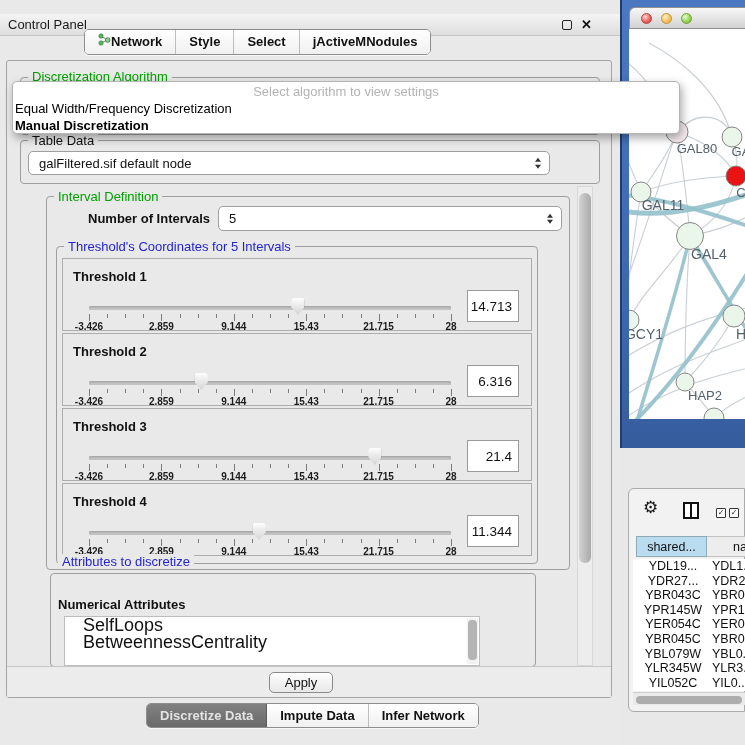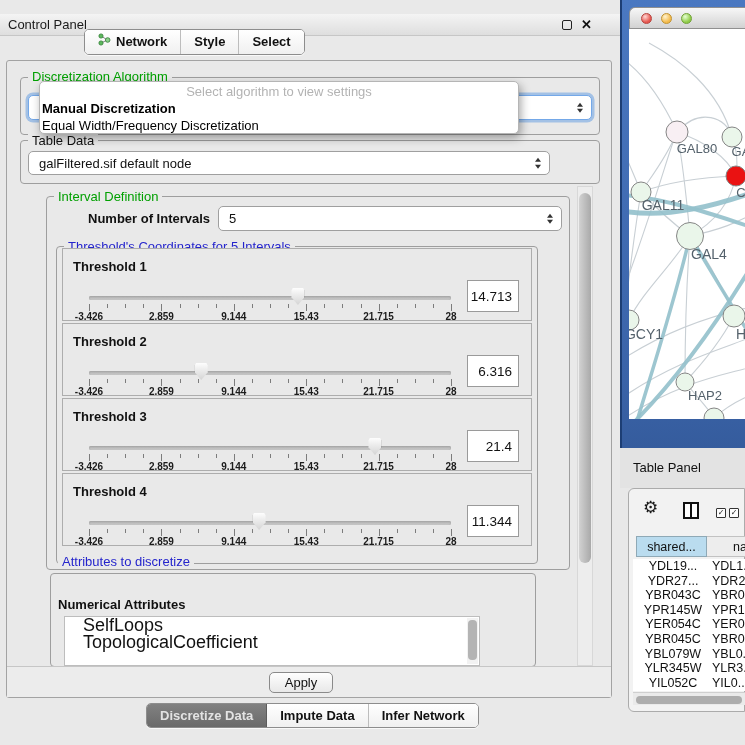--- a/index.html
+++ b/index.html
@@ -13,21 +13,21 @@
   .titlebar { position:absolute; left:0; top:0; width:620px; height:22px;
               background:linear-gradient(#f4f4f4,#dedede); border-bottom:1px solid #c6c6c6;margin-top:14px; }
   .titlebar .title { position:absolute; left:8px; top:3px; font-size:13px; color:#1a1a1a; }
   .float-icon { position:absolute; right:48px; top:6px; width:10px; height:10px;
                 border:1.5px solid #222; border-radius:2px; }
   .close-icon { position:absolute; right:28px; top:3px; font-weight:700; font-size:13px; color:#111; cursor:default; }
 
   .seg { position:absolute; display:flex; border:1px solid #8d8d8d; border-radius:5px;
          overflow:hidden; background:#fcfcfc; height:26px; box-shadow:0 1px 0 rgba(255,255,255,.7); }
   .seg-item { padding:0 13px; line-height:24px; font-size:13px; font-weight:700; color:#111;
-              border-right:1px solid #bdbdbd; display:flex; align-items:center; gap:5px;
+              border-right:1px solid #bdbdbd; display:flex; align-items:center; 
               background:linear-gradient(#ffffff,#f0f0f0); white-space:nowrap; }
   .seg-item:last-child { border-right:none; }
   .seg-item.selected { background:linear-gradient(#818181,#6a6a6a); color:#e3e3e3; border-right-color:#5c5c5c; }
   #top-seg { left:84px; top:29px; }
   #bottom-seg { left:146px; top:703px; height:25px; }
   #bottom-seg .seg-item { line-height:23px; }
 
   .content-frame { position:absolute; left:6px; top:60px; width:606px; height:638px;
                    border:1px solid #a3a3a3; border-radius:3px; background:#e9e9e9; }
 
@@ -40,28 +40,28 @@
   .combo { position:absolute; background:#fff; border:1px solid #9f9f9f; border-radius:5px;
            display:flex; align-items:center; padding-left:10px; font-size:13px; }
   .combo.focused { border-color:#74a8e8; box-shadow:0 0 0 2.5px rgba(105,160,225,.55); }
   .stepper { position:absolute; right:8px; top:50%; transform:translateY(-50%); }
   .stepper .up   { width:0; height:0; border-left:3.5px solid transparent; border-right:3.5px solid transparent;
                    border-bottom:4.5px solid #333; margin-bottom:2.5px; }
   .stepper .down { width:0; height:0; border-left:3.5px solid transparent; border-right:3.5px solid transparent;
                    border-top:4.5px solid #333; }
 
   
-  #algo-popup { position:absolute; left:12px; top:81px; width:480px; height:53px; background:#fff;
-                border:1px solid #b5b5b5; border-radius:5px; box-shadow:2px 4px 10px rgba(0,0,0,.35); z-index:40;margin-left:27px; }
+  #algo-popup { position:absolute; left:12px; top:81px; width:668px; height:53px; background:#fff;
+                border:1px solid #b5b5b5; border-radius:5px; box-shadow:2px 4px 10px rgba(0,0,0,.35); z-index:40; }
   .popup-placeholder { height:18px; line-height:19px; text-align:center; color:#b3b3b3; }
   .popup-item { height:17px; line-height:17px; padding-left:2px; color:#000; white-space:nowrap; }
   .popup-item.bold { font-weight:700; }
 
   
-  #threshold-rows { position:absolute; left:62px; top:248px; width:470px; }
+  #threshold-rows { position:absolute; left:62px; top:258px; width:470px; }
   .th-row { position:relative; width:470px; height:73px; border:1px solid #adadad; margin-bottom:2px; background:#e9e9e9; }
   .th-label { position:absolute; left:10px; top:10px; font-weight:700; font-size:13px; }
   .th-track { position:absolute; left:26px; top:47px; width:362px; height:4px; border-radius:2px;
               background:linear-gradient(#a8a8a8,#cfcfcf); box-shadow:inset 0 0 1px #868686; }
   .th-thumb { position:absolute; top:39px; width:13px; height:17px;
               background:linear-gradient(#fdfdfd,#d4d4d4);
               clip-path:polygon(10% 0,90% 0,100% 14%,100% 55%,50% 100%,0 55%,0 14%);
               filter:drop-shadow(0 0 1px #777); }
   .th-tick { position:absolute; top:55px; width:1px; height:4px; background:#7c7c7c; }
   .th-tick.major { height:7px; }
@@ -149,37 +149,40 @@
           </svg>
         </span>
         <span>Network</span>
       </div>
       <div class="seg-item">
           <span>Style</span>
         </div>
       <div class="seg-item">
           <span>Select</span>
         </div>
+      <div class="seg-item">
+          <span>jActiveMNodules</span>
+        </div>
     </nav>
 
     <div class="content-frame"></div>
 
     <div class="groupbox" style="left:20px; top:77px; width:580px; height:58px;"></div>
     <span class="grouptitle gt-green" style="left:28px; top:69px;">Discretization Algorithm</span>
     <div class="combo focused" style="left:28px; top:95px; width:564px; height:25px;">
       <div class="stepper">
           <div class="up"></div>
           <div class="down"></div>
         </div>
     </div>
 
     <div id="algo-popup">
       <div class="popup-placeholder">Select algorithm to view settings</div>
+      <div class="popup-item">Equal Width/Frequency Discretization</div>
       <div class="popup-item bold">Manual Discretization</div>
-      <div class="popup-item">Equal Width/Frequency Discretization</div>
     </div>
 
     <div class="groupbox" style="left:20px; top:140px; width:580px; height:44px;"></div>
     <span class="grouptitle gt-black" style="left:28px; top:133px;">Table Data</span>
     <div class="combo" style="left:28px; top:151px; width:522px; height:24px;text-align:center;">
       <span>galFiltered.sif default node</span>
       <div class="stepper">
           <div class="up"></div>
           <div class="down"></div>
         </div>
@@ -331,21 +334,21 @@
           <div class="th-thumb" style="left: 189.637px;"></div>
           <div class="th-value">11.344</div>
         </div>
       </div>
 
     <div class="groupbox" style="left:50px; top:573px; width:486px; height:94px;"></div>
     <span class="grouptitle gt-blue" style="left:58px; top:554px;">Attributes to discretize</span>
     <span class="abs" style="left:58px; top:597px; font-weight:700;">Numerical Attributes</span>
     <div id="attr-list">
         <div class="attr-item">SelfLoops</div>
-        <div class="attr-item">TopologicalCoefficient</div>
+        <div class="attr-item">BetweennessCentrality</div>
       </div>
     <div id="attr-sb">
         <div class="thumb"></div>
       </div>
 
     <div id="main-sb">
         <div class="thumb"></div>
       </div>
 
     <div id="apply-bar"></div>
@@ -413,23 +416,20 @@
         <circle cx="0" cy="291" r="10" fill="#eaf6ea" stroke="#858585" stroke-width="1"></circle>
         <text x="15" y="310" text-anchor="middle" fill="#54616b" font-size="14" font-family="&quot;Liberation Sans&quot;, sans-serif">GCY1</text>
         <circle cx="105" cy="287" r="11" fill="#eaf6ea" stroke="#858585" stroke-width="1"></circle>
         <text x="112" y="310" text-anchor="middle" fill="#54616b" font-size="14" font-family="&quot;Liberation Sans&quot;, sans-serif">H</text>
         <circle cx="56" cy="353" r="9" fill="#eaf6ea" stroke="#858585" stroke-width="1"></circle>
         <text x="76" y="371" text-anchor="middle" fill="#54616b" font-size="13" font-family="&quot;Liberation Sans&quot;, sans-serif">HAP2</text>
         <circle cx="85" cy="389" r="10" fill="#eaf6ea" stroke="#858585" stroke-width="1"></circle>
       </svg>
   </div>
 
-  <div id="table-strip">
-    <span class="label">Table Panel</span>
-  </div>
 
   <div id="table-window">
     <span class="gear">⚙</span>
     <span class="split-icon"></span>
     <span class="cb cb1">✓</span>
     <span class="cb cb2">✓</span>
     <div class="hcell" id="hcell1">shared...</div>
     <div class="hcell" id="hcell2">na</div>
     <div id="trows">
         <div class="trow">

